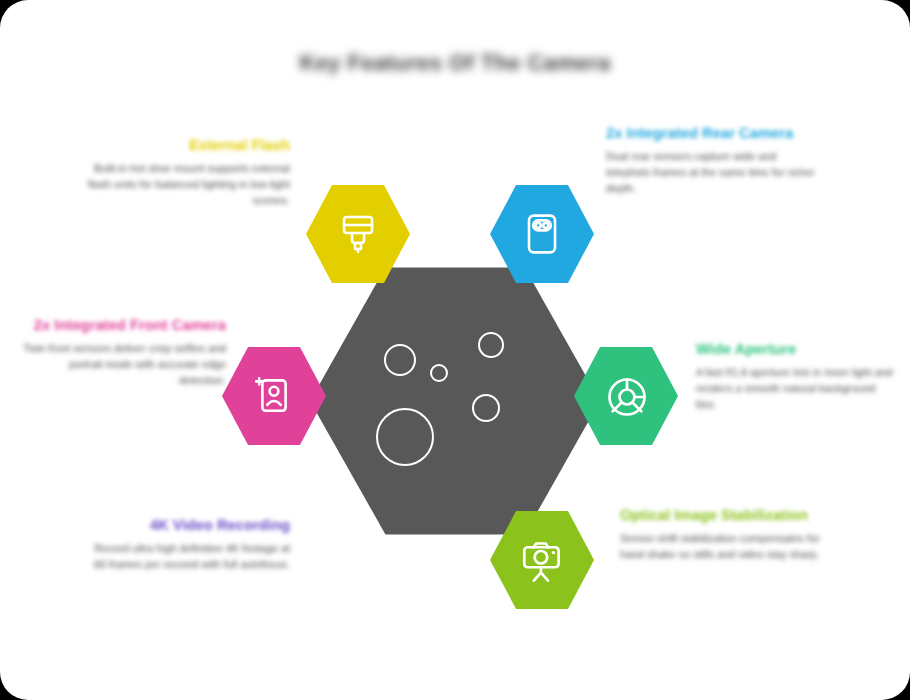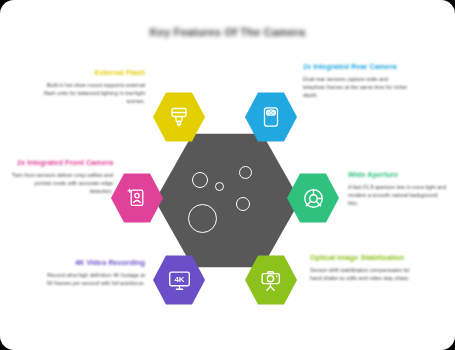--- a/index.html
+++ b/index.html
@@ -182,28 +182,20 @@
         <rect x="3" y="5.4" width="16.5" height="9.6" rx="1.7"></rect>
         <circle cx="11" cy="10.2" r="3"></circle>
         <path d="M7.6 5.4 L8.7 3.6 L13.3 3.6 L14.4 5.4"></path>
         <circle cx="17" cy="8" r="0.8" fill="#ffffff" stroke="none"></circle>
         <line x1="11" y1="15" x2="11" y2="17.6"></line>
         <line x1="11" y1="17.6" x2="7.6" y2="21.4"></line>
         <line x1="11" y1="17.6" x2="14.4" y2="21.4"></line>
       </svg>
     </div>
 
-    <div class="petal" style="left:-2px; top:126px; background:#6a4fc9;">
-      <svg width="25" height="25" viewBox="0 0 24 24" fill="none" stroke="#ffffff" stroke-width="1.3" stroke-linecap="round" stroke-linejoin="round">
-        <rect x="2.6" y="4" width="18.8" height="13" rx="1.6"></rect>
-        <line x1="9" y1="20.4" x2="15" y2="20.4"></line>
-        <line x1="12" y1="17" x2="12" y2="20.4"></line>
-        <text x="12" y="13.4" font-size="7.6" font-weight="bold" fill="#ffffff" stroke="none" text-anchor="middle" font-family="Liberation Sans, sans-serif">4K</text>
-      </svg>
-    </div>
 
     <div class="petal" style="left:-44px; top:44px; background:#e0429a;">
       <svg width="24" height="24" viewBox="0 0 24 24" fill="none" stroke="#ffffff" stroke-width="1.3" stroke-linecap="round" stroke-linejoin="round">
         <rect x="6.2" y="4.2" width="11.6" height="15.2" rx="1.6"></rect>
         <circle cx="12" cy="9.6" r="2.2"></circle>
         <path d="M8.6 16.4 Q12 12.6 15.4 16.4"></path>
         <path d="M4.6 3.2 L4.6 6.2 M3.1 4.7 L6.1 4.7"></path>
       </svg>
     </div>
 

